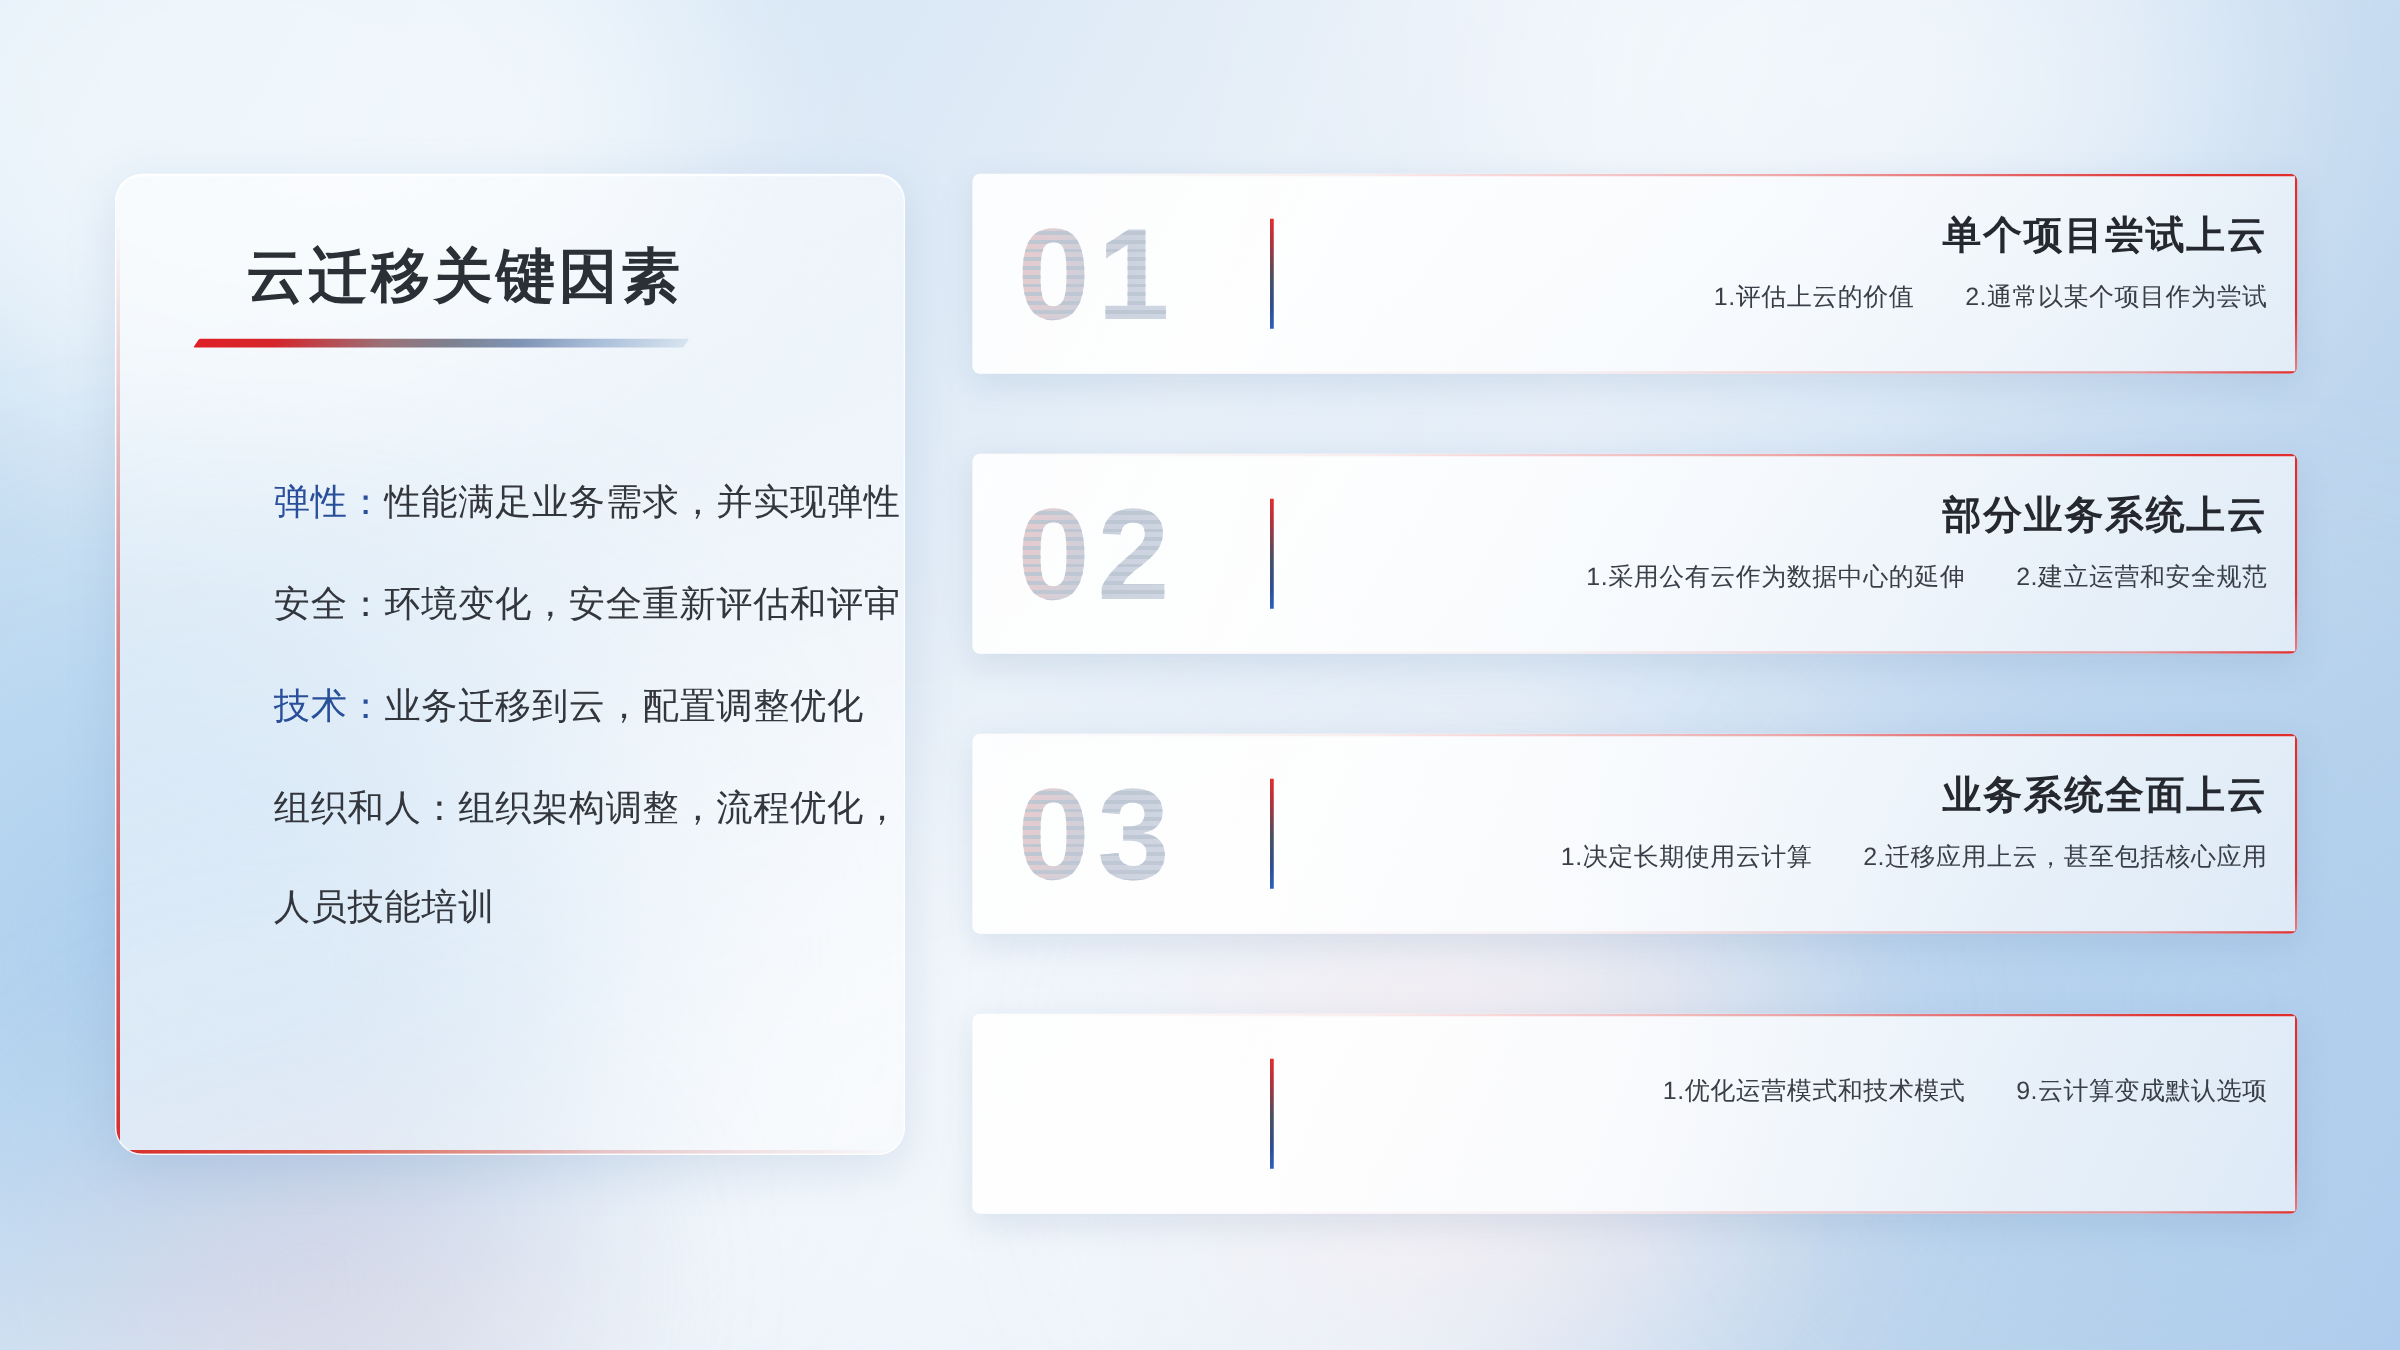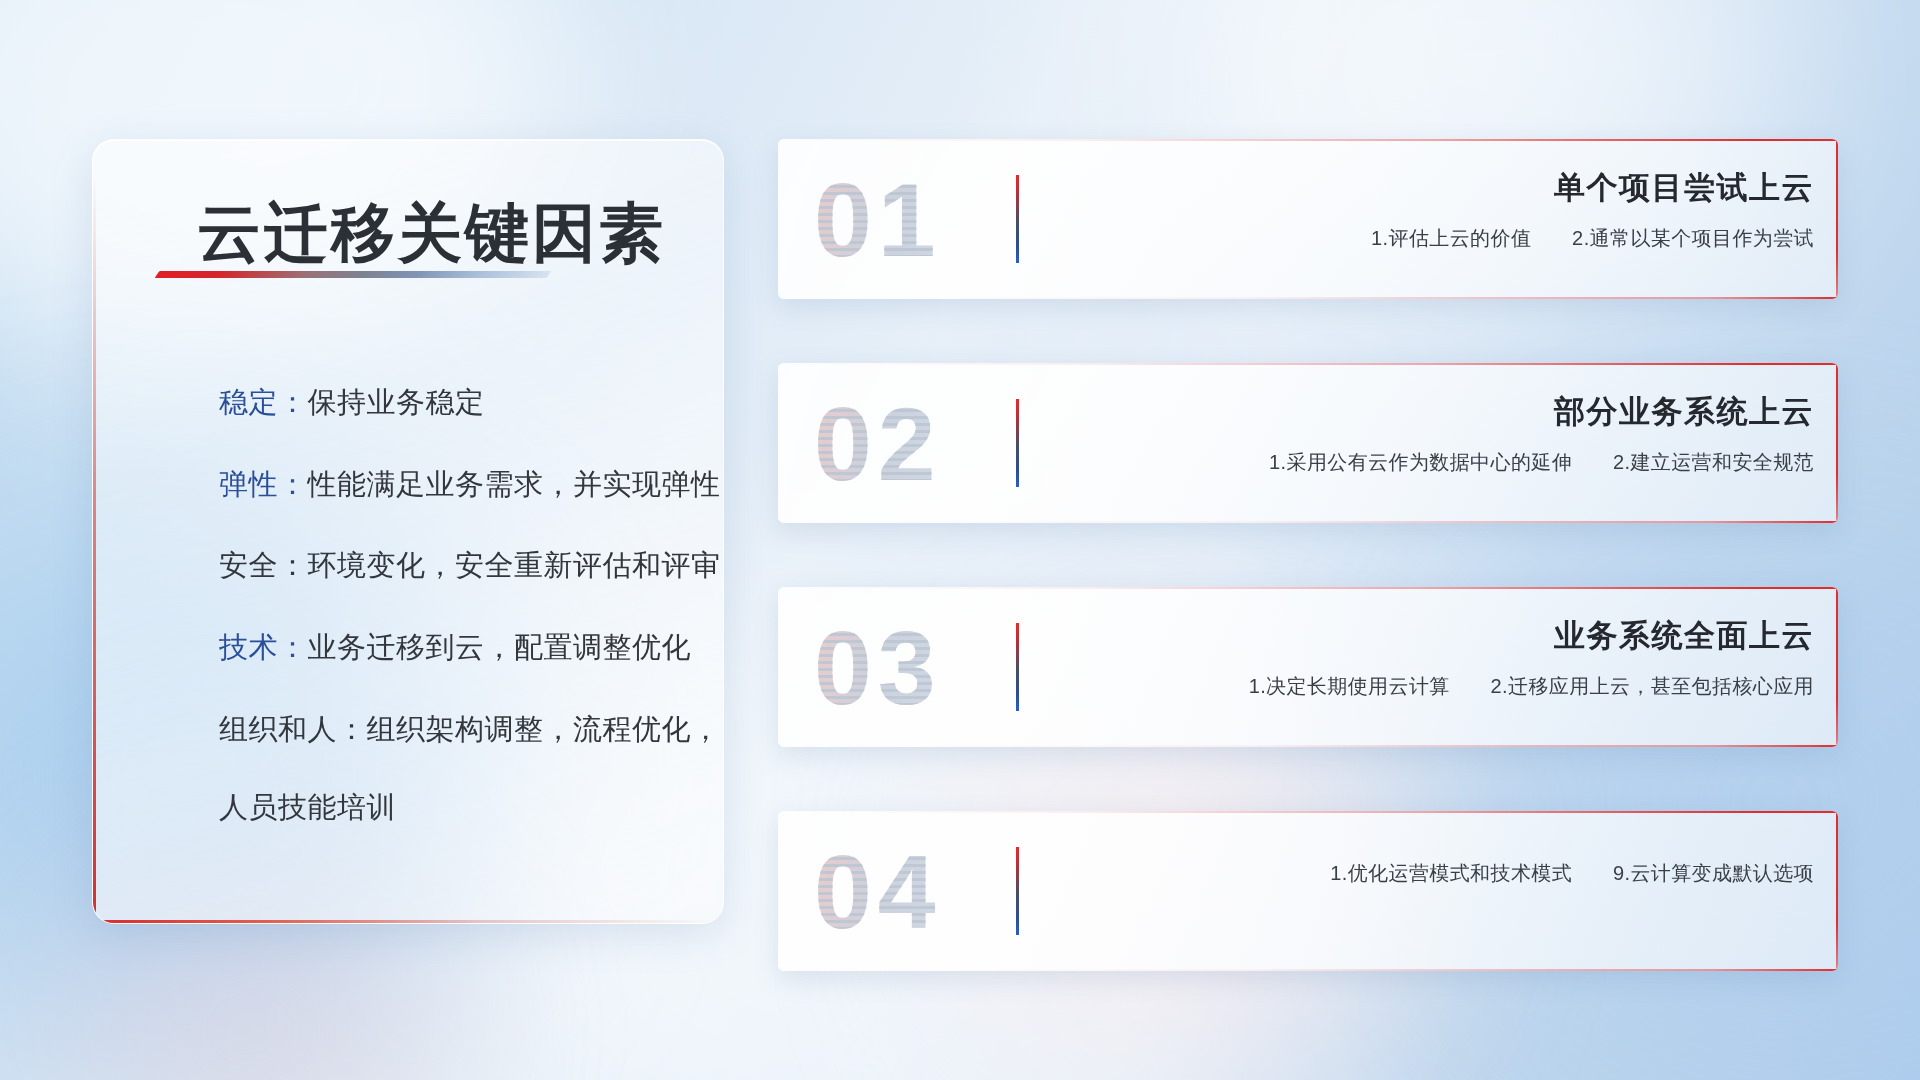--- a/index.html
+++ b/index.html
@@ -69,21 +69,21 @@
     background: linear-gradient(90deg, #d62d2d 0%, #e0614f 28%, rgba(210,110,110,0.35) 62%, rgba(255,255,255,0) 100%);
   }
   #left-panel::before {
     content: ""; position: absolute;
     left: 0; top: 36px; width: 3px; height: calc(100% - 36px);
     background: linear-gradient(180deg, rgba(214,45,45,0) 0%, rgba(214,45,45,0.55) 45%, #d62d2d 100%);
   }
 
   .panel-title {
     position: absolute; left: 104px; top: 50px;
-    font-size: 64px; font-weight: 700; letter-spacing: 3px;
+    font-size: 47px; font-weight: 700; letter-spacing: 3px;
     color: #2b2f36;
     font-family: Liberation Mono, monospace;
   }
   .panel-rule {
     position: absolute; left: 64px; top: 131px;
     width: 392px; height: 7px;
     background: linear-gradient(90deg, #e01f26 0%, #d4262b 16%, #9a7177 38%, #7d8190 52%, #7f94b4 66%, #a9bfd9 82%, #d7e3ef 100%);
     transform: skewX(-34deg);
     border-radius: 1px;
   }
@@ -182,23 +182,20 @@
 </div>
 
 <div id="stage">
 
   <section id="left-panel">
     <h1 class="panel-title">云迁移关键因素</h1>
     <div class="panel-rule"></div>
 
     <div class="panel-list">
       <div class="list-row">
-        <span class="lbl">稳定：</span><span>保持业务稳定</span>
-      </div>
-      <div class="list-row">
         <span class="lbl">弹性：</span><span>性能满足业务需求，并实现弹性</span>
       </div>
       <div class="list-row">
         <span class="lbl plain">安全：</span><span>环境变化，安全重新评估和评审</span>
       </div>
       <div class="list-row">
         <span class="lbl">技术：</span><span>业务迁移到云，配置调整优化</span>
       </div>
       <div class="list-row">
         <span class="lbl plain">组织和人：</span><span>组织架构调整，流程优化，</span>
@@ -246,21 +243,20 @@
         <div class="card-title">业务系统全面上云</div>
         <div class="card-desc">1.决定长期使用云计算　　2.迁移应用上云，甚至包括核心应用</div>
       </div>
     </article>
 
     <article class="card">
       <div class="card-edge-top"></div>
       <div class="card-edge-right"></div>
       <div class="card-edge-bottom"></div>
       <div class="card-gloss"></div>
-      <div class="card-num">04</div>
       <div class="card-bar"></div>
       <div class="card-body">
         <div class="card-desc">1.优化运营模式和技术模式　　9.云计算变成默认选项</div>
       </div>
     </article>
 
   </section>
 </div>
 
 </body></html>

